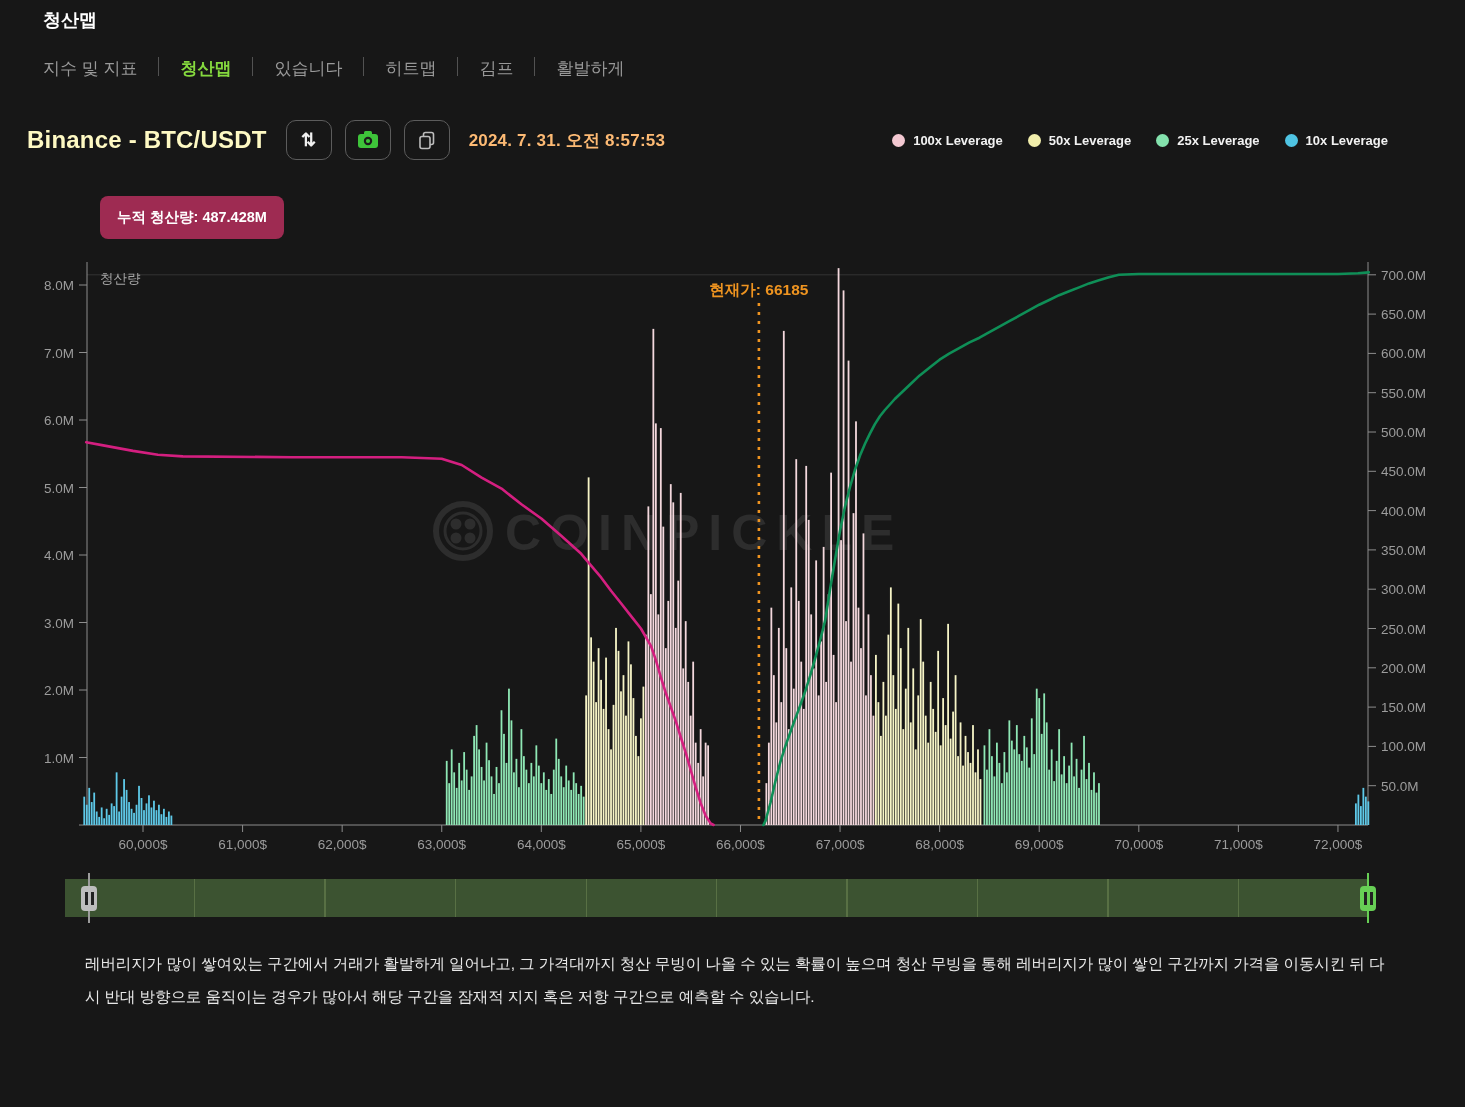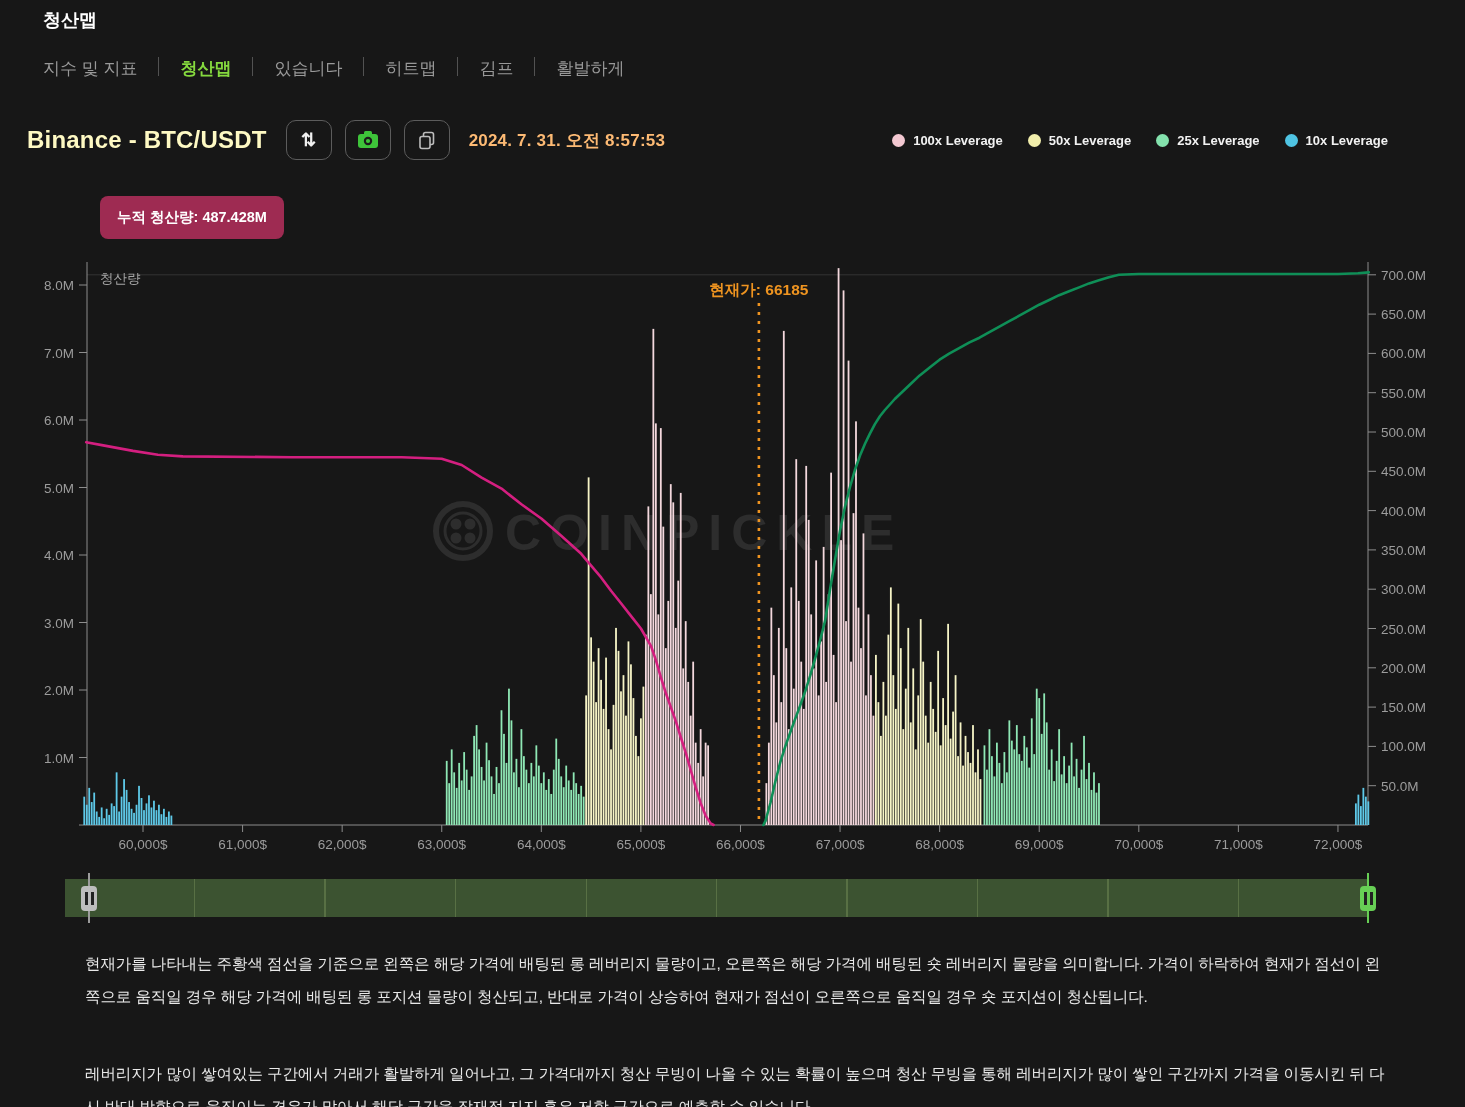--- a/index.html
+++ b/index.html
@@ -505,17 +505,16 @@
   <div class="handle left">
       <i></i>
       <i></i>
     </div>
   <div class="handle right">
       <i></i>
       <i></i>
     </div>
 
   <div class="desc">
-    <p>현재가를 나타내는 주황색 점선을 기준으로 왼쪽은 해당 가격에 배팅된 롱 레버리지 물량이고, 오른쪽은 해당 가격에 배팅된 숏 레버리지 물량을 의미합니다. 가격이 하락하여 현재가 점선이 왼쪽으로 움직일 경우 해당 가격에 배팅된 롱 포지션 물량이 청산되고, 반대로 가격이 상승하여 현재가 점선이 오른쪽으로 움직일 경우 숏 포지션이 청산됩니다.</p>
     <p>레버리지가 많이 쌓여있는 구간에서 거래가 활발하게 일어나고, 그 가격대까지 청산 무빙이 나올 수 있는 확률이 높으며 청산 무빙을 통해 레버리지가 많이 쌓인 구간까지 가격을 이동시킨 뒤 다시 반대 방향으로 움직이는 경우가 많아서 해당 구간을 잠재적 지지 혹은 저항 구간으로 예측할 수 있습니다.</p>
   </div>
 
 </div>
 
 </body></html>

